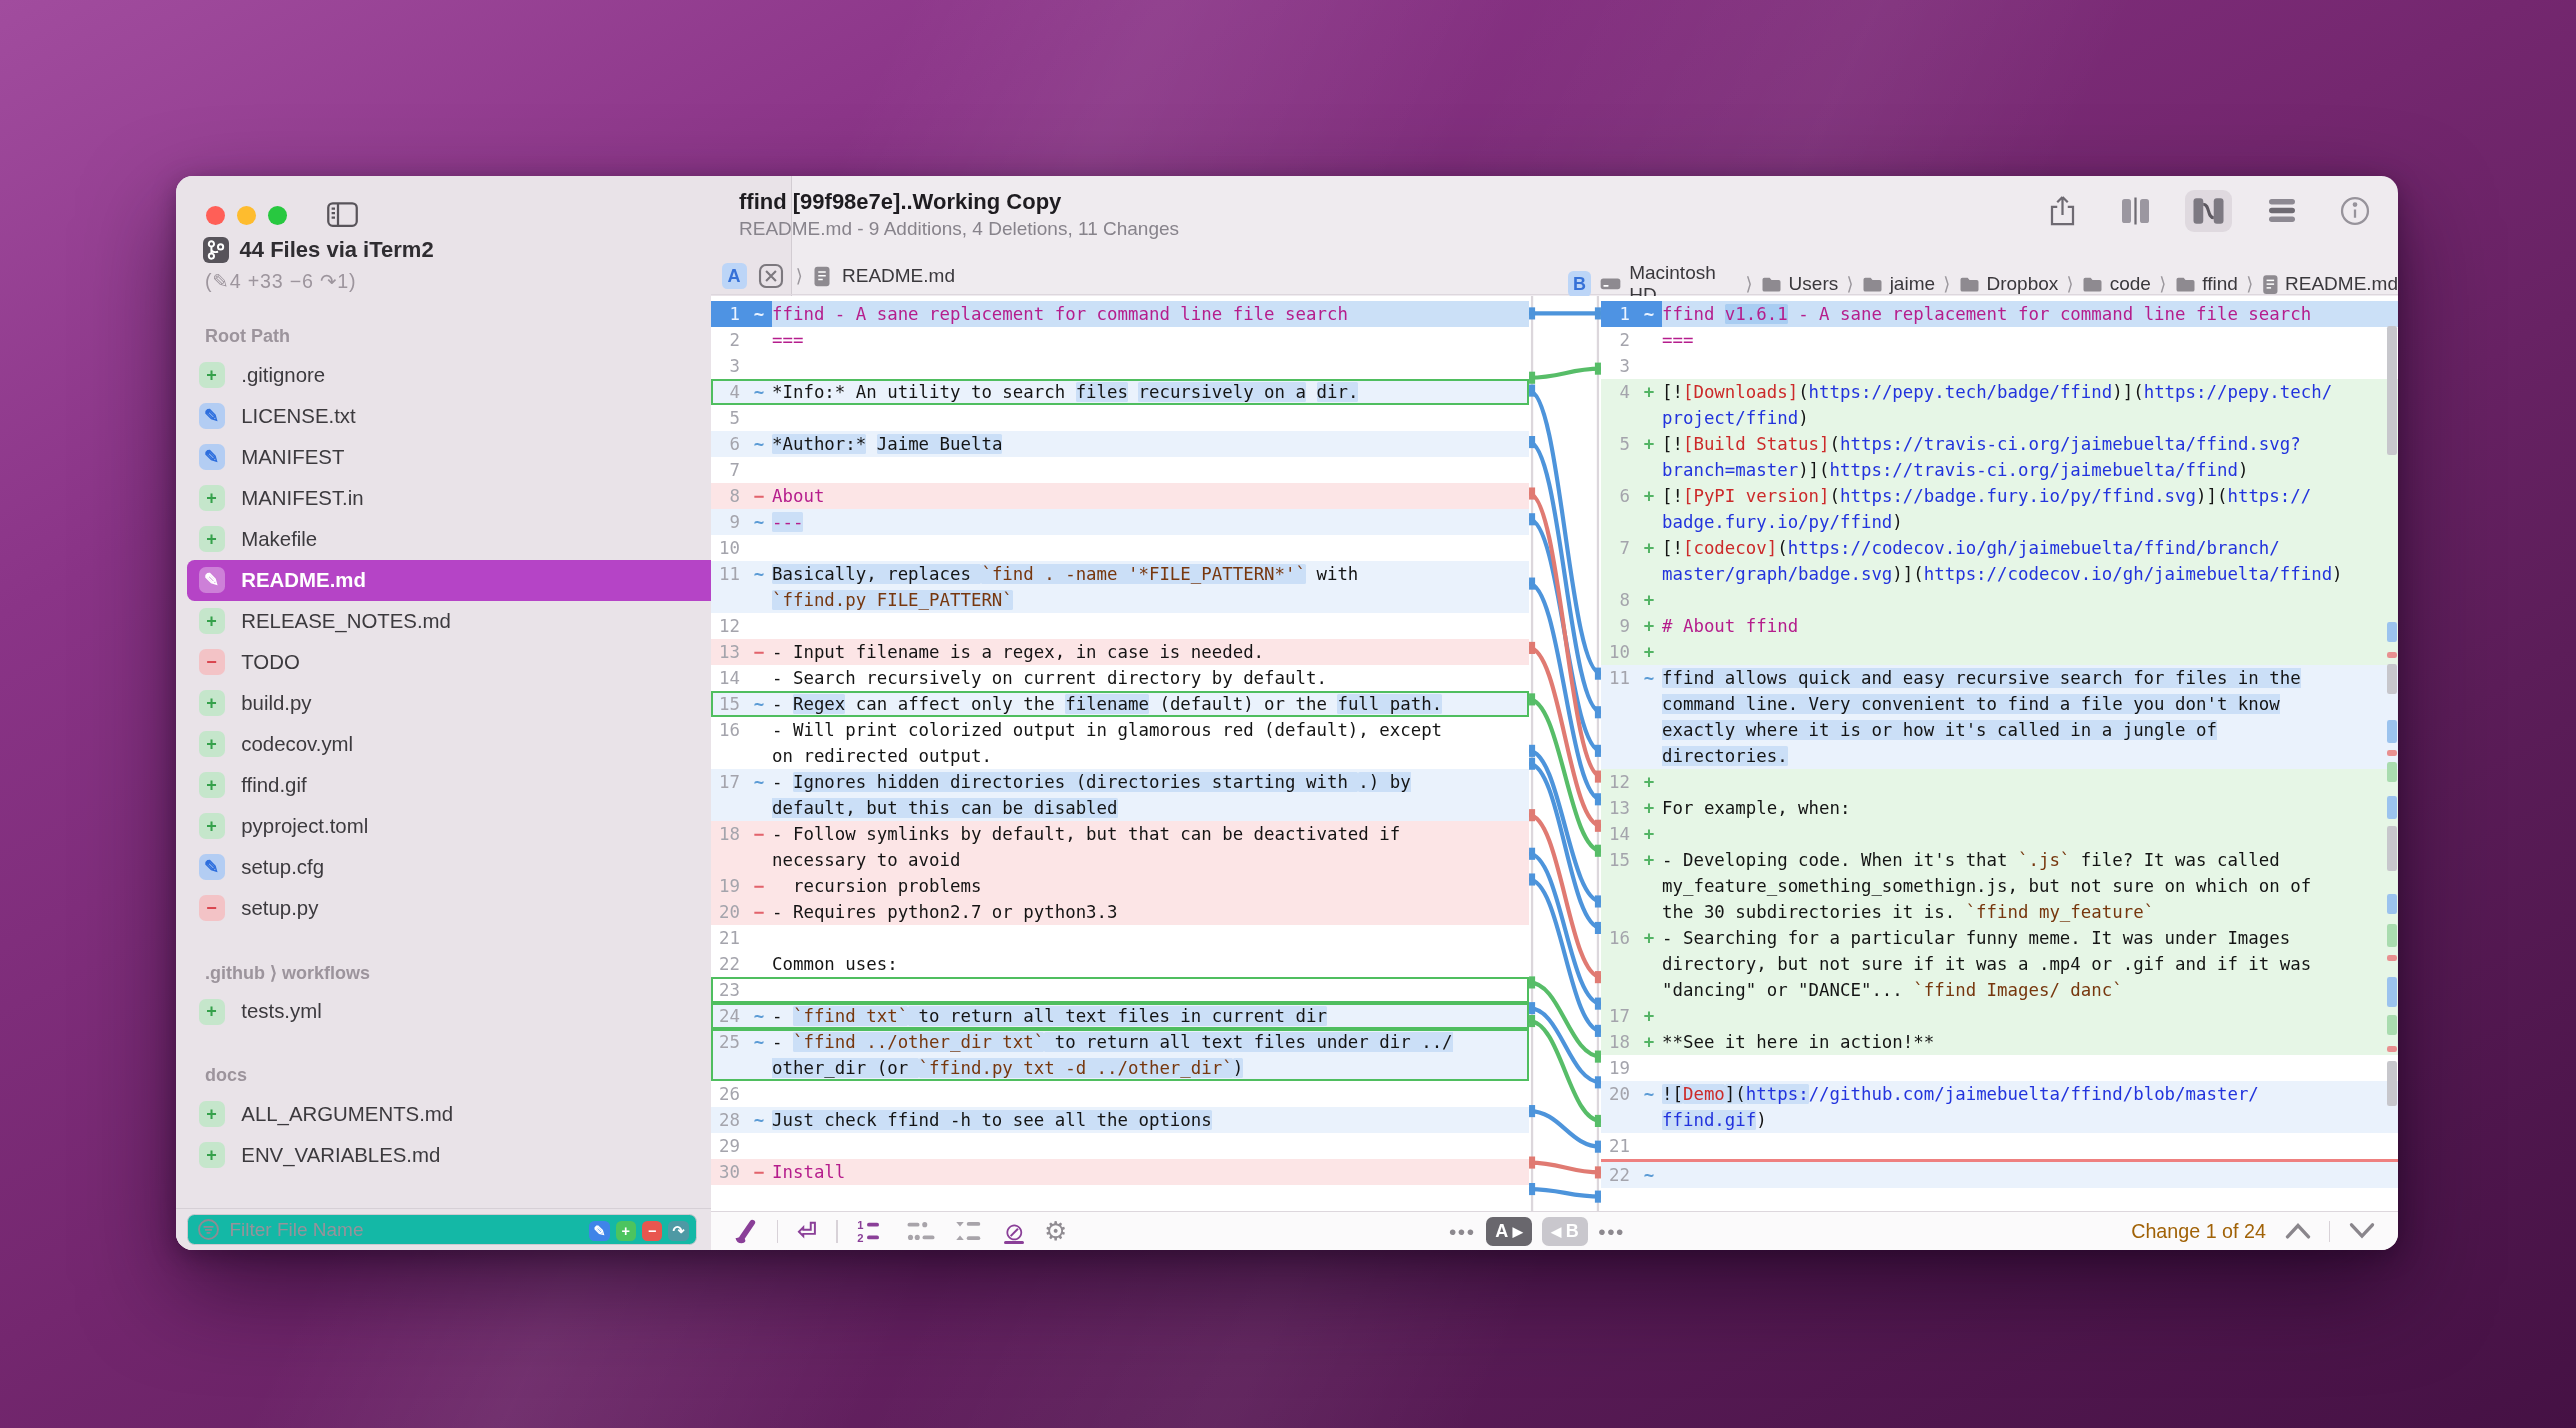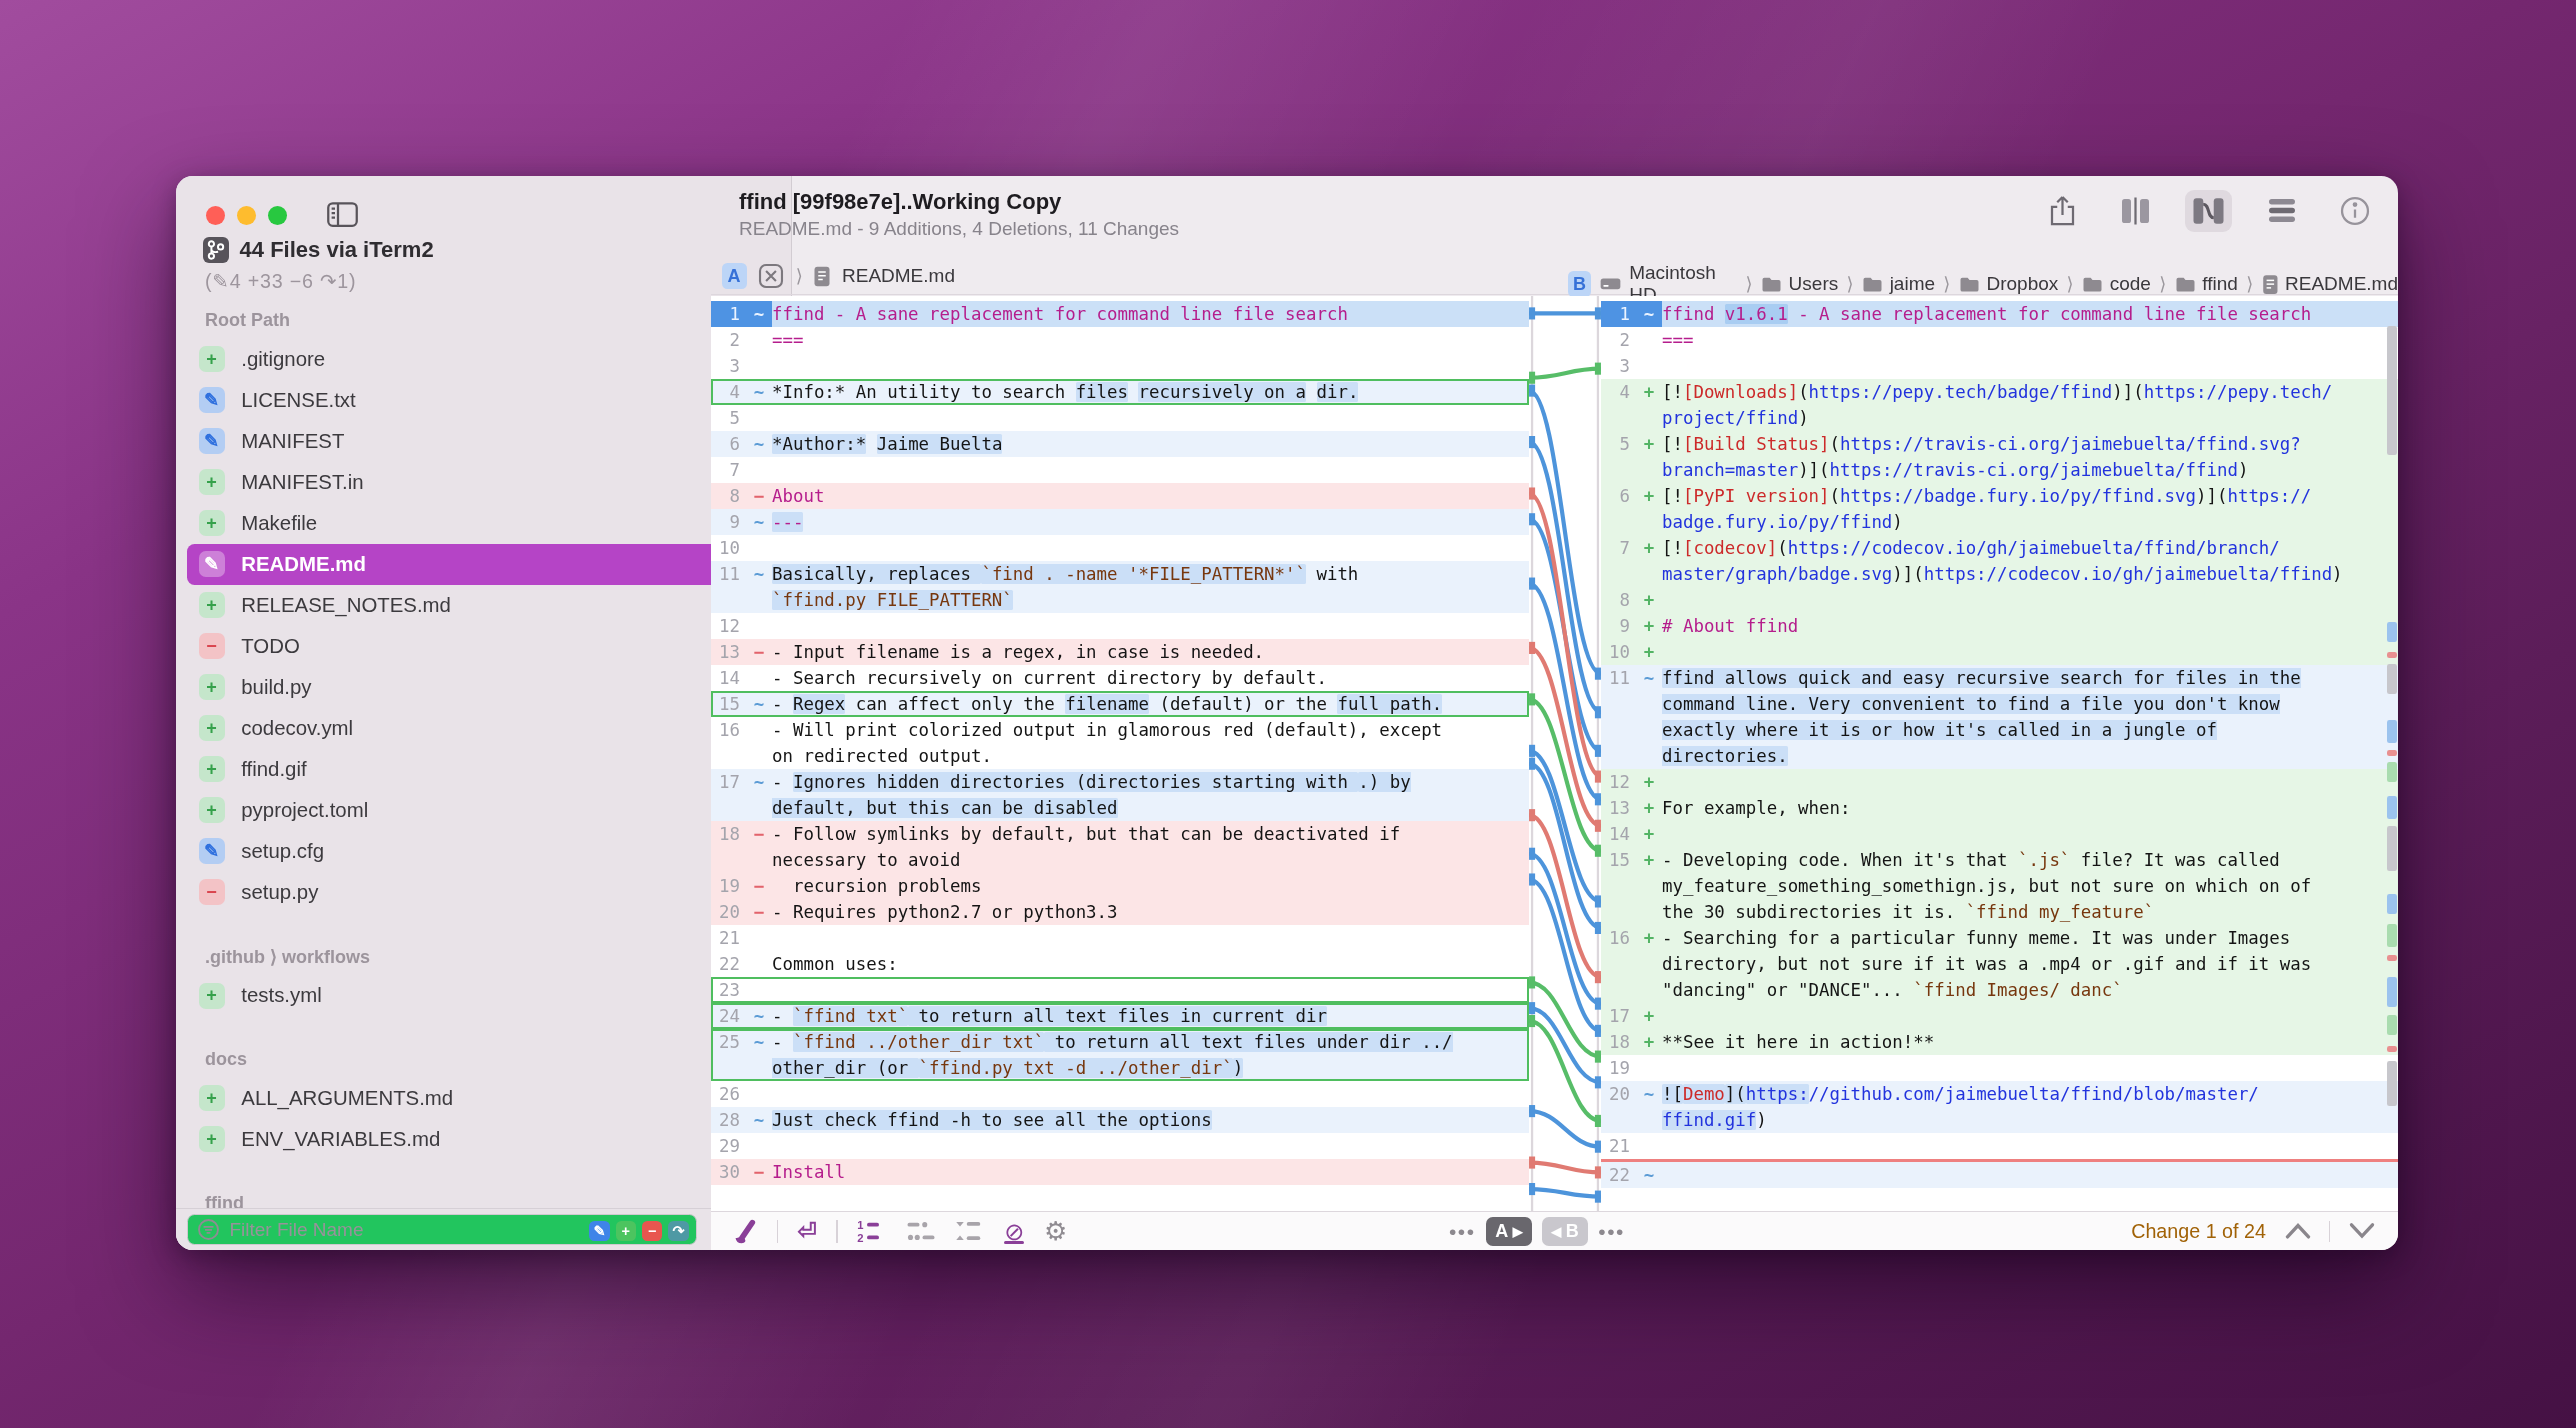--- a/index.html
+++ b/index.html
@@ -22,30 +22,30 @@
   .traffic { position:absolute; top:29.5px; left:29.5px; display:flex; gap:12px; }
   .traffic span { width:19px; height:19px; border-radius:50%; display:block; }
   .tl-close{background:#ff5f57} .tl-min{background:#febc2e} .tl-zoom{background:#28c840}
   .sb-toggle { position:absolute; left:150px; top:25px; color:#58545a; }
   .repo-head { position:absolute; left:27px; top:61px; display:flex; align-items:center; gap:10.6px; }
   .git-ic { width:26px; height:26px; border-radius:6px; background:#57535a; position:relative; }
   .repo-title { font-size:22px; font-weight:bold; color:#2f2d31; }
   .repo-stats { position:absolute; left:29px; top:94px; font-size:19.7px; color:#9d959d; letter-spacing:0.8px; }
   .files { position:absolute; left:0; top:125px; bottom:42px; right:0; overflow:hidden; }
   .sect-label { font-size:18px; font-weight:bold; color:#9c949c; padding-left:29px; margin-top:33px; margin-bottom:7.6px; }
-  .sect-label.first { margin-top:9px; }
+  .sect-label.first { margin-top:25px; }
   .frow { height:41px; margin:0 10.6px; border-radius:7.6px; display:flex; align-items:center; padding-left:12px; gap:16.7px; }
   .frow .badge { width:26px; height:26px; border-radius:6.8px; font-size:18px; font-weight:bold; display:flex; align-items:center; justify-content:center; flex:0 0 auto; }
   .frow .fname { font-size:20.4px; color:#3c3a3e; }
   .b-add{background:#c5e6cb;color:#35a14b} .b-mod{background:#b3cdf3;color:#2e6fde} .b-del{background:#f3c3c6;color:#d9444e}
   .frow.sel { background:#b544c6; }
   .frow.sel .fname { color:#fff; font-weight:bold; }
   .frow.sel .badge { background:rgba(255,255,255,.32); color:#fff; }
   .filterbar { position:absolute; left:0; bottom:0; width:100%; height:42px; border-top:1.1px solid #d6d0d6; background:#e9e3e8; }
-  .filterfield { position:absolute; left:11.4px; top:5.3px; width:510px; height:31px; border-radius:7.6px; background:#22c55e; border:1.1px solid #cfc9cf; display:flex; align-items:center; }
+  .filterfield { position:absolute; left:11.4px; top:5.3px; width:510px; height:31px; border-radius:7.6px; background:#14b8a6; border:1.1px solid #cfc9cf; display:flex; align-items:center; }
   .filterfield input { border:none; outline:none; background:transparent; font-size:19px; color:#55515a; width:295px; font-family:"Liberation Sans",sans-serif; }
   .filterfield input::placeholder { color:#98929a; }
   .f-ic { margin:0 9px 0 9px; flex:0 0 auto; }
   .fbtns { position:absolute; right:7.6px; top:5.3px; display:flex; gap:6px; }
   .fbtn { width:20.4px; height:20.4px; border-radius:5.3px; color:#fff; font-size:14.4px; font-weight:bold; display:flex; align-items:center; justify-content:center; }
   .fb-mod{background:#3f84e8} .fb-add{background:#4cc45f} .fb-del{background:#e8564f} .fb-ren{background:#4e99a4}
   
   .main { position:absolute; left:535px; top:0; right:0; bottom:0; }
   .wtitle { position:absolute; left:28px; top:13px; font-size:22px; font-weight:bold; color:#1e1c20; }
   .wsub { position:absolute; left:28px; top:42px; font-size:19px; color:#87838b; }

